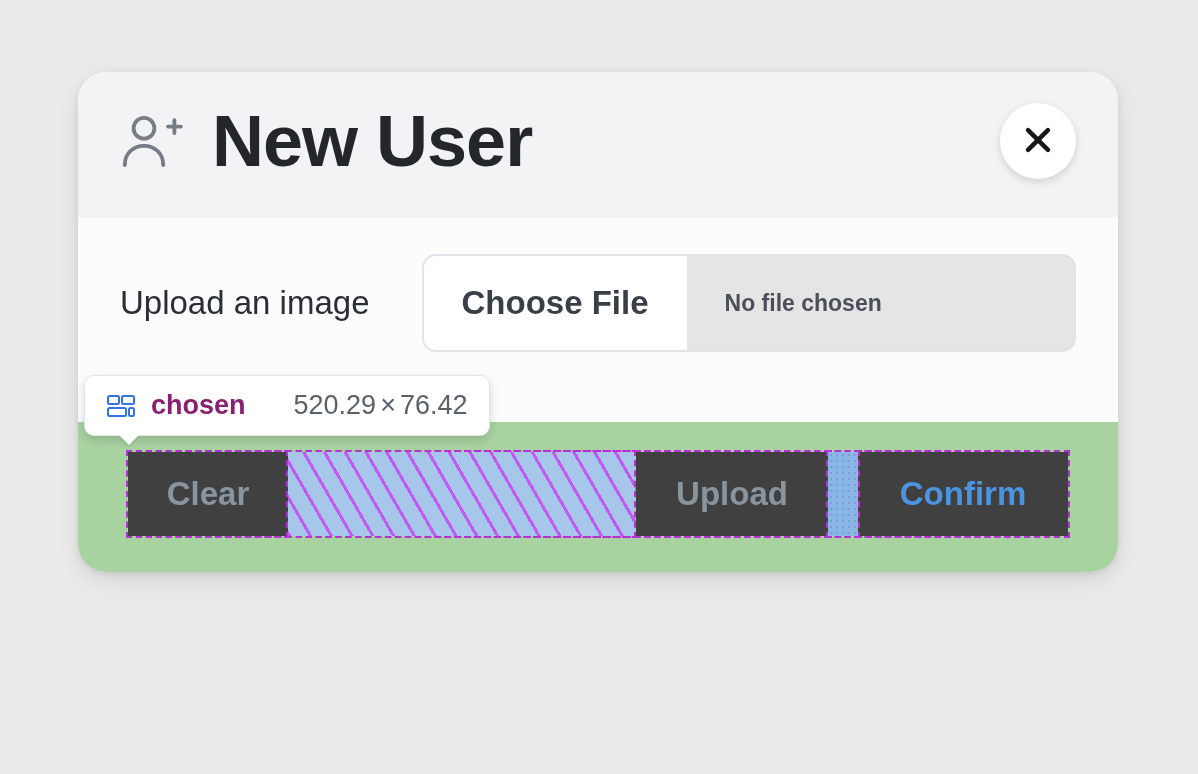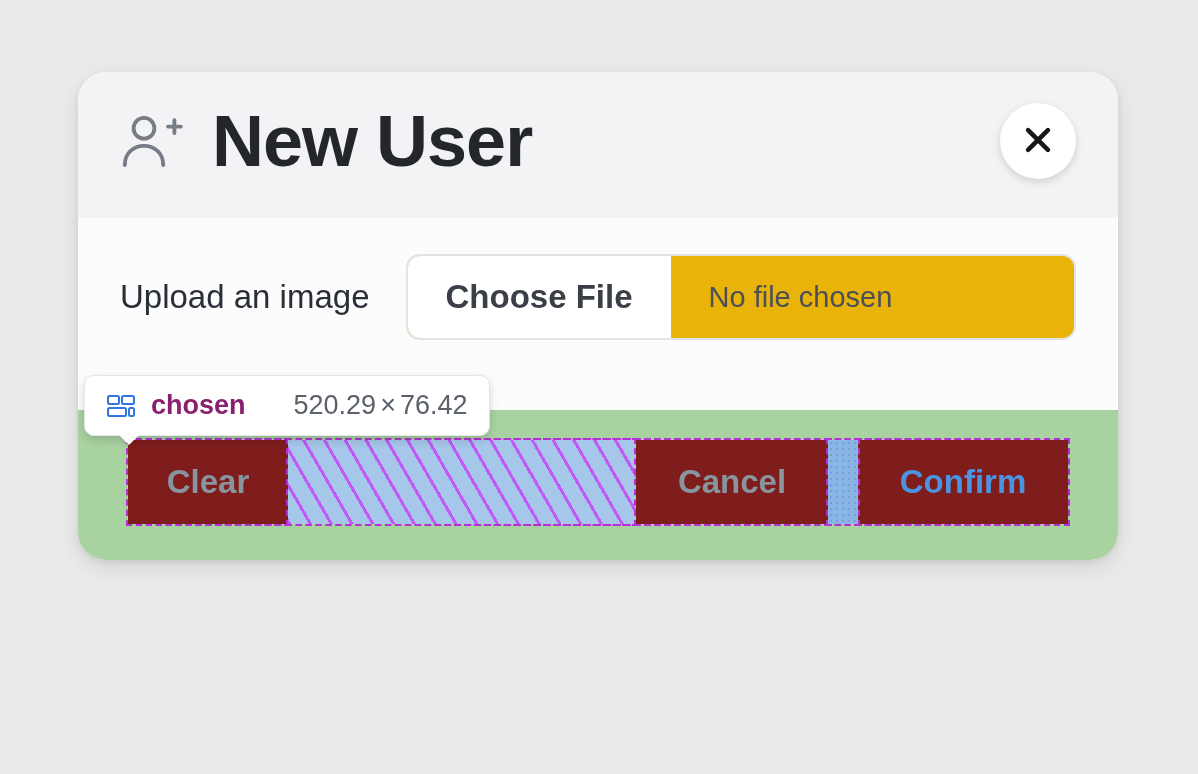--- a/index.html
+++ b/index.html
@@ -58,54 +58,54 @@
     justify-content: center;
   }
   .close-btn svg { width: 34px; height: 34px; }
 
   
   .dlg-body {
     background: #fcfcfd;
     padding: 36px 42px 70px 42px;
     display: flex;
     align-items: center;
-    gap: 36px;
+    gap: 52px;
   }
   .upload-label {
     font-size: 33px;
     font-weight: 400;
     color: #2a2e36;
   }
   .file-picker {
     flex: 1;
     display: flex;
-    height: 86px;
+    height: 98px;
     border: 2px solid #e1e3e8;
     border-radius: 14px;
-    background: #eab308;
+    background: #e5e5e5;
     overflow: hidden;
   }
   .file-choose {
     background: #ffffff;
     border-right: 2px solid #e1e3e8;
     padding: 0 38px;
     display: flex;
     align-items: center;
     border: none;
     font-size: 33px;
     font-weight: 700;
     color: #3a3f47;
   }
   .file-status {
     flex: 1;
     display: flex;
     align-items: center;
     padding: 0 38px;
-    font-size: 29px;
-    font-weight: 400;
+    font-size: 23px;
+    font-weight: 700;
     color: #4a4f59;
   }
 
   
   .dlg-footer {
     position: relative;
     background: #a9d2a1;
     padding: 30px 50px 36px 50px;
   }
   .footer-flex {
@@ -113,21 +113,21 @@
     align-items: stretch;
     height: 84px;
     outline: 2px dashed #b530d6;
   }
   .flex-item {
     outline: 2px dashed #b530d6;
     display: flex;
     align-items: center;
     justify-content: center;
   }
-  .flex-item.blue { background: #7f1d1d; }
+  .flex-item.blue { background: #404040; }
   .margin-box {
     background: #a6c6ea;
     background-image: repeating-linear-gradient(60deg, rgba(214,0,255,0.55) 0 3px, rgba(214,0,255,0) 3px 18px);
   }
   .btn-label {
     font-size: 33px;
     font-weight: 800;
     color: #88959f;
   }
   .btn-label.primary { color: #4b94e2; }
@@ -217,21 +217,21 @@
     </div>
   </div>
 
   <div class="dlg-footer">
     <div class="footer-flex">
       <div class="flex-item blue col-clear">
         <span class="btn-label">Clear</span>
       </div>
       <div class="flex-item margin-box col-margin"></div>
       <div class="flex-item blue col-cancel">
-        <span class="btn-label">Cancel</span>
+        <span class="btn-label">Upload</span>
       </div>
       <div class="flex-item col-gap"></div>
       <div class="flex-item blue col-confirm">
         <span class="btn-label primary">Confirm</span>
       </div>
     </div>
   </div>
 
 </div>
 

